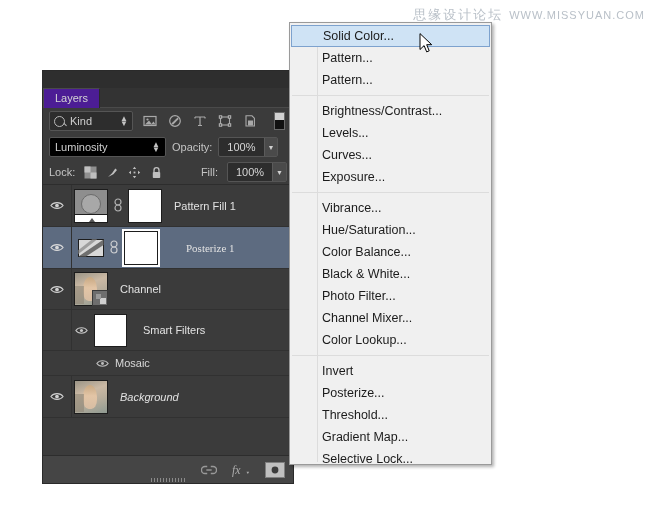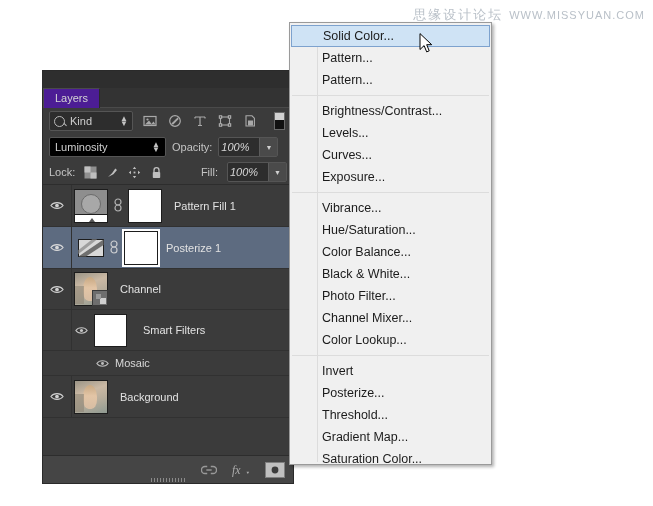--- a/index.html
+++ b/index.html
@@ -53,21 +53,21 @@
   }
   .blend-select{
     height:18px;width:105px;background:#000000;border:1px solid #555;border-radius:2px;
     display:flex;align-items:center;padding:0 5px;color:#cfcfcf;font-size:11px;
   }
   .lbl{color:#c4c4c4;font-size:11px;}
   .numfield{
     height:18px;background:#2d2d2d;border:1px solid #555;border-radius:2px;
     display:flex;align-items:center;color:#d6d6d6;font-size:11px;width:58px;
   }
-  .numfield .val{padding:0 2px;flex:1;font-style:italic;}
+  .numfield .val{padding:0 8px;flex:1;}
   .numfield .arrow{
     width:17px;height:100%;background:#4a4a4a;border-left:1px solid #5b5b5b;
     display:flex;align-items:center;justify-content:center;font-size:7px;color:#d0d0d0;
   }
   .lockrow{height:24px;display:flex;align-items:center;padding:0 6px;gap:9px;background:#3b3b3b;}
   .lockicon{width:13px;height:13px;opacity:.9;}
   
   .layerlist{background:#3b3b3b;border-top:1px solid #2d2d2d;}
   .layer-row{
     display:flex;align-items:center;height:41px;
@@ -76,21 +76,21 @@
   .layer-row.selected{background:#5d6b80;}
   .eyecell{width:28px;display:flex;align-items:center;justify-content:center;flex:none;
     border-right:1px solid #313131;height:100%;}
   .eye{width:14px;height:9px;position:relative;}
   .thumb{
     width:32px;height:32px;background:#fff;border:1px solid #1d1d1d;flex:none;
   }
   .thumb.sel-mask{box-shadow:0 0 0 2px #ffffff;}
   .linkicon{width:10px;margin:0 5px;opacity:.85;flex:none;text-align:center;}
   .lname{margin-left:12px;color:#e2e2e2;font-size:11px;}
-  .lname.italic{}
+  .lname.italic{font-style:italic;}
   .sub-row{
     display:flex;align-items:center;height:40px;border-bottom:1px solid #313131;
   }
   .sub-row .eyecell{border-right:1px solid #313131;}
   .filter-row{
     display:flex;align-items:center;height:24px;border-bottom:1px solid #313131;
   }
   .panel-bottom{
     position:absolute;left:0;bottom:0;width:100%;height:28px;background:#454545;
     border-top:1px solid #2d2d2d;display:flex;align-items:center;justify-content:flex-end;
@@ -251,21 +251,21 @@
         <path d="M0.5 17.5 L25.5 0.5 L25.5 6 L8 17.5 Z" fill="#6f6f6f"></path>
         <path d="M0.5 11 L14 0.5 L19 0.5 L0.5 15 Z" fill="#9e9e9e"></path>
       </svg>
       <div class="linkicon">
         <svg viewBox="0 0 10 14" width="10" height="14">
           <rect x="2" y="1" width="6" height="6" rx="3" fill="none" stroke="#dcdcdc" stroke-width="1.2"></rect>
           <rect x="2" y="7" width="6" height="6" rx="3" fill="none" stroke="#dcdcdc" stroke-width="1.2"></rect>
         </svg>
       </div>
       <div class="thumb sel-mask"></div>
-      <span class="lname" style="margin-left:8px;">Posterize 1</span>
+      <span class="lname" style="margin-left:28px;font-family:Liberation Serif, serif;">Posterize 1</span>
     </div>
 
     <div class="sub-row">
       <div class="eyecell">
         <svg class="eye" viewBox="0 0 16 10">
           <path d="M1 5 C4 0.6 12 0.6 15 5 C12 9.4 4 9.4 1 5 Z" fill="none" stroke="#d0d0d0" stroke-width="1.2"></path>
           <circle cx="8" cy="5" r="2.1" fill="#d0d0d0"></circle>
         </svg>
       </div>
       <div style="width:34px;height:34px;position:relative;flex:none;margin-left:2px;">
@@ -363,19 +363,19 @@
     <div class="mitem">Photo Filter...</div>
     <div class="mitem">Channel Mixer...</div>
     <div class="mitem">Color Lookup...</div>
 
     <div class="msep"></div>
 
     <div class="mitem">Invert</div>
     <div class="mitem">Posterize...</div>
     <div class="mitem">Threshold...</div>
     <div class="mitem">Gradient Map...</div>
-    <div class="mitem">Saturation Color...</div>
+    <div class="mitem">Selective Lock...</div>
   </div>
 </div>
 
 <svg id="cursor" viewBox="0 0 14 21">
   <path d="M1 0.6 L1 16.5 L5.1 12.6 L7.7 18.9 L10.2 17.8 L7.7 11.7 L12.7 11.7 Z" fill="#ffffff" stroke="#000000" stroke-width="1"></path>
 </svg>
 
 </body></html>

